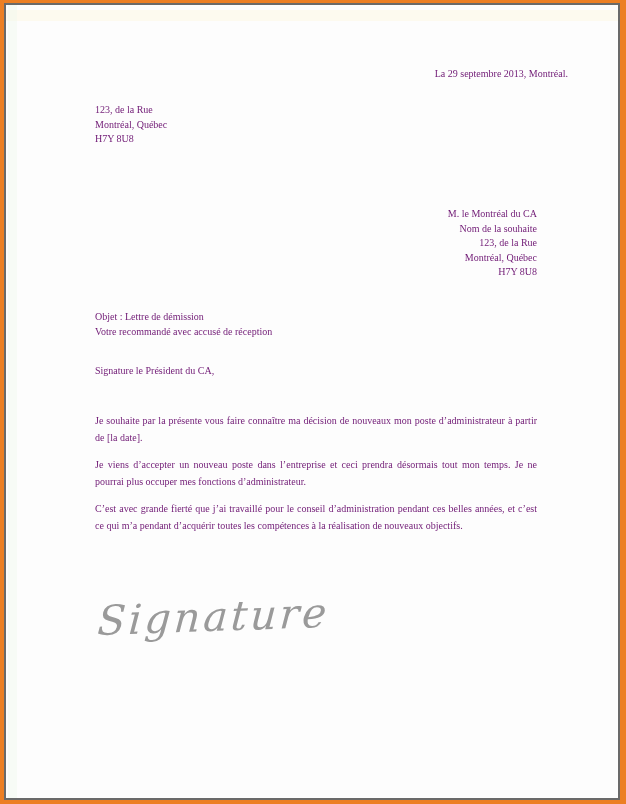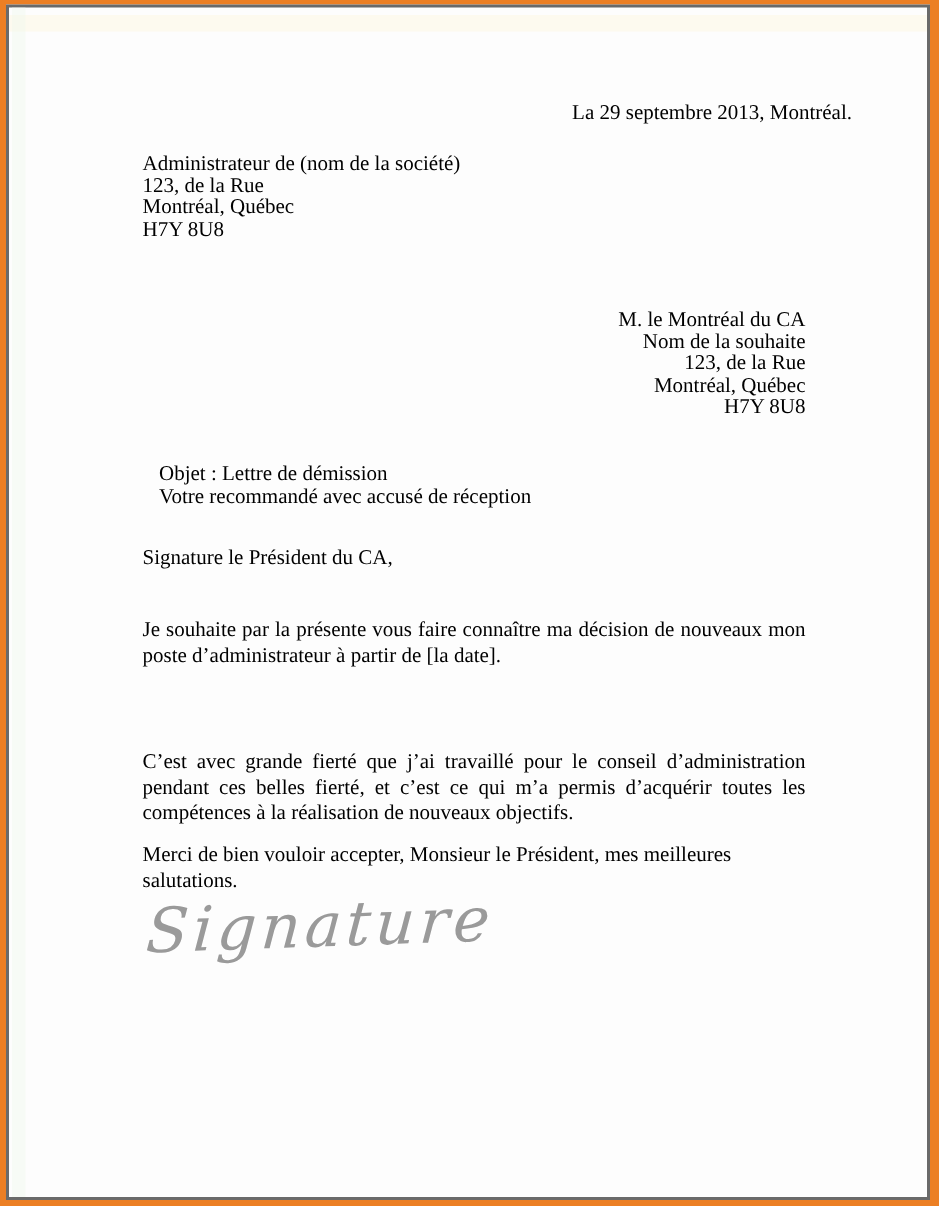--- a/index.html
+++ b/index.html
@@ -19,28 +19,28 @@
     box-shadow: inset 0 0 0 1px #fefefe;
   }
   .tint-top {
     position: absolute; left: 0; right: 0; top: 5px; height: 11px;
     background: #fdf8e4; opacity: .55; pointer-events: none;
   }
   .tint-left {
     position: absolute; left: 2px; top: 0; bottom: 0; width: 9px;
     background: #f0f8ee; opacity: .45; pointer-events: none;
   }
-  .blk { position: absolute; color: #000000; font-size: 14px; }
+  .blk { position: absolute; color: #701a75; font-size: 10px; }
   .addr-line { line-height: 14.6px; white-space: nowrap; }
   .date-line {
     top: 63px; right: 50px; text-align: right; white-space: nowrap;
   }
   .sender { left: 89px; top: 98px; }
   .recipient { right: 81px; top: 202px; text-align: right; }
-  .subject { left: 89px; top: 305px; margin-left: 11px; }
+  .subject { left: 89px; top: 305px; }
   .greeting { left: 89px; top: 360px; white-space: nowrap; }
   .para {
     left: 89px; width: 442px;
     line-height: 17px;
     text-align: justify;
   }
   .para-1 { top: 407px; }
   .para-2 { top: 451px; }
   .para-3 { top: 495px; }
   .closing { top: 557px; text-align: left; }
@@ -59,21 +59,20 @@
 </head>
 <body>
 
 <div class="page">
   <div class="tint-top"></div>
   <div class="tint-left"></div>
 
   <div class="blk date-line">La 29 septembre 2013, Montréal.</div>
 
   <div class="blk sender">
-    <div class="addr-line">Administrateur de (nom de la société)</div>
     <div class="addr-line">123, de la Rue</div>
     <div class="addr-line">Montréal, Québec</div>
     <div class="addr-line">H7Y 8U8</div>
   </div>
 
   <div class="blk recipient">
     <div class="addr-line">M. le Montréal du CA</div>
     <div class="addr-line">Nom de la souhaite</div>
     <div class="addr-line">123, de la Rue</div>
     <div class="addr-line">Montréal, Québec</div>
@@ -81,17 +80,17 @@
   </div>
 
   <div class="blk subject">
     <div class="addr-line">Objet : Lettre de démission</div>
     <div class="addr-line">Votre recommandé avec accusé de réception</div>
   </div>
 
   <div class="blk greeting">Signature le Président du CA,</div>
 
   <div class="blk para para-1">Je souhaite par la présente vous faire connaître ma décision de nouveaux mon poste d’administrateur à partir de [la date].</div>
-  <div class="blk para para-3">C’est avec grande fierté que j’ai travaillé pour le conseil d’administration pendant ces belles fierté, et c’est ce qui m’a permis d’acquérir toutes les compétences à la réalisation de nouveaux objectifs.</div>
-  <div class="blk para closing">Merci de bien vouloir accepter, Monsieur le Président, mes meilleures salutations.</div>
+  <div class="blk para para-2">Je viens d’accepter un nouveau poste dans l’entreprise et ceci prendra désormais tout mon temps. Je ne pourrai plus occuper mes fonctions d’administrateur.</div>
+  <div class="blk para para-3">C’est avec grande fierté que j’ai travaillé pour le conseil d’administration pendant ces belles années, et c’est ce qui m’a pendant d’acquérir toutes les compétences à la réalisation de nouveaux objectifs.</div>
 
   <div class="blk signature">Signature</div>
 </div>
 
 </body></html>

